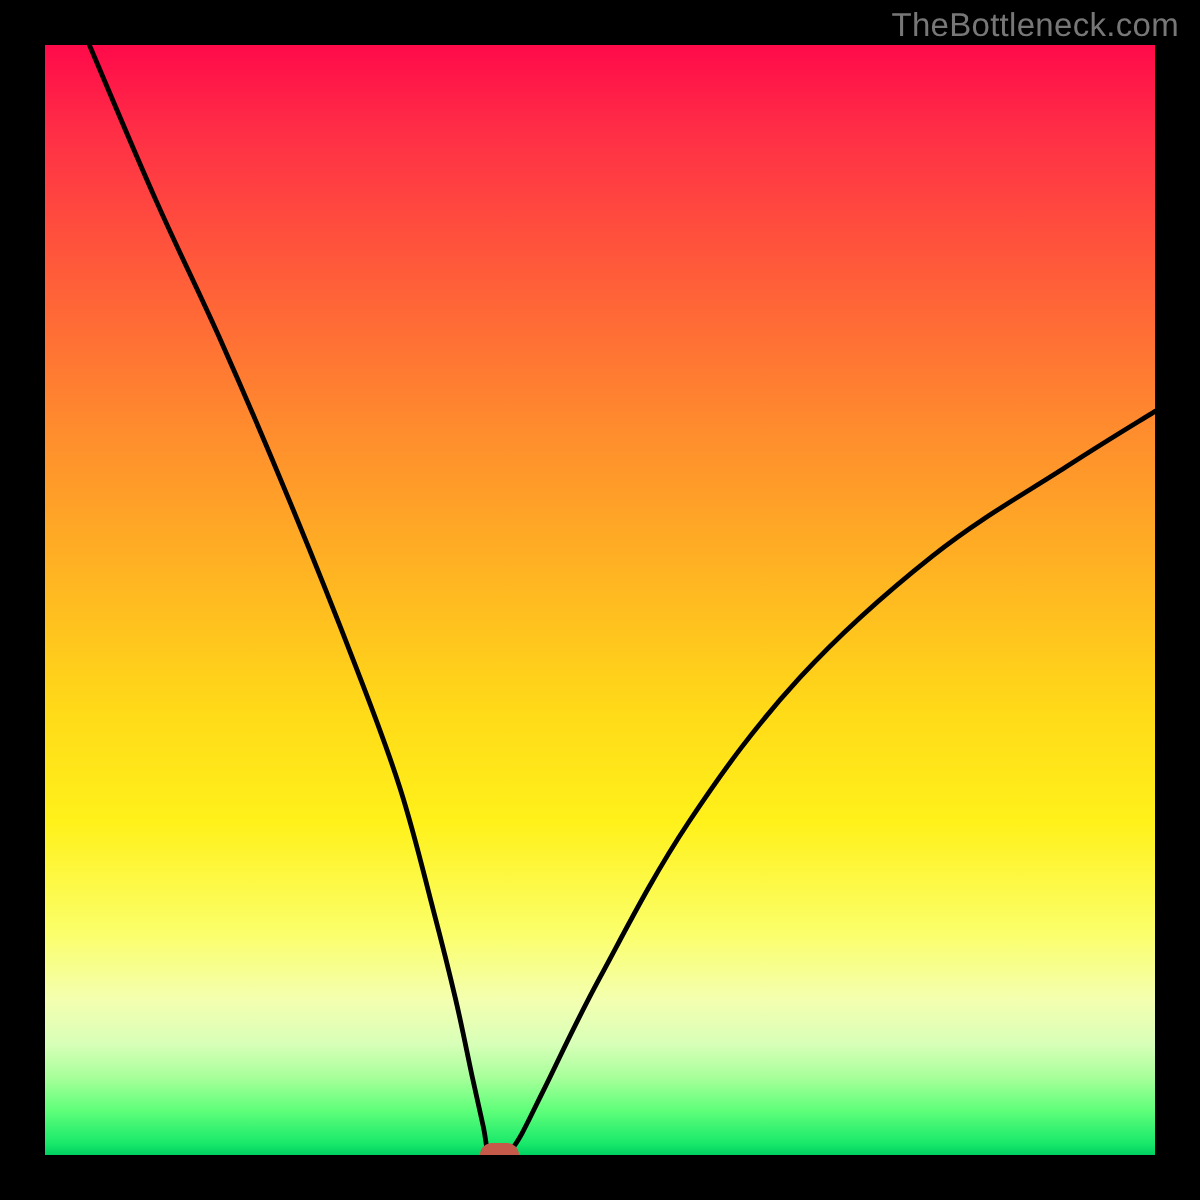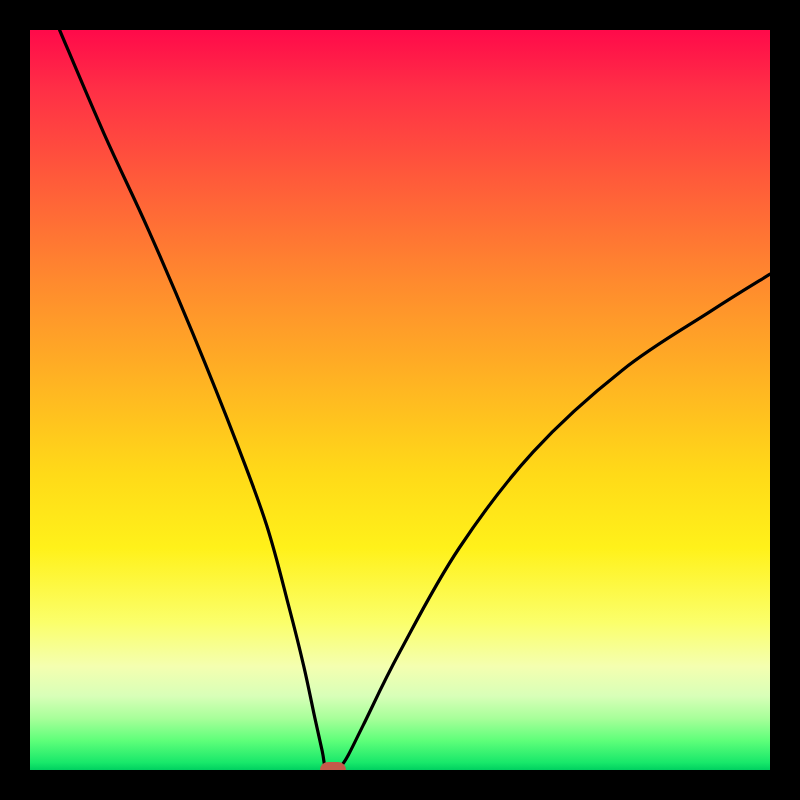--- a/index.html
+++ b/index.html
@@ -79,13 +79,14 @@
   <div class="plot-area">
     <div class="gradient"></div>
 
     <svg class="curve" viewBox="0 0 740 740" preserveAspectRatio="none">
       <path id="curve-path" fill="none" stroke="#000" stroke-width="3.2" stroke-linecap="round" stroke-linejoin="round" d="M 29.6 0 C 37.592 18.648000000000003, 58.016 67.63600000000001, 74 103.60000000000002 C 89.98400000000001 139.56400000000002, 102.416 163.83600000000007, 118.4 199.80000000000007 C 134.38400000000001 235.76400000000007, 146.816 264.77200000000005, 162.8 303.40000000000003 C 178.78400000000002 342.028, 193.88000000000002 379.768, 207.20000000000002 414.4 C 220.52 449.032, 227.47600000000003 466.4959999999999, 236.8 495.79999999999995 C 246.124 525.1039999999999, 252.34 551.892, 259 577.2 C 265.66 602.508, 269.13800000000003 616.42, 273.8 636.4 C 278.462 656.38, 281.57000000000005 672.8820000000001, 284.90000000000003 688.2 C 288.23 703.518, 290.302 712.176, 292.3 721.5 C 294.298 730.824, 294.002 736.67, 296 740 C 297.998 743.33, 300.736 740.666, 303.4 740 C 306.06399999999996 739.334, 308.136 738.9639999999999, 310.8 736.3 C 313.464 733.636, 314.204 732.5260000000001, 318.2 725.2 C 322.19599999999997 717.874, 323.676 714.248, 333 695.6 C 342.324 676.952, 352.684 653.568, 370 621.6 C 387.316 589.6320000000001, 405.224 553.9639999999999, 429.2 518 C 453.176 482.036, 473.8960000000001 453.76800000000003, 503.20000000000005 421.8 C 532.504 389.832, 560.032 365.70799999999997, 592 340.4 C 623.968 315.092, 654.1600000000001 298.51599999999996, 680.8000000000001 281.2 C 707.44 263.884, 729.344 250.85999999999999, 740 244.2"></path>
     </svg>
 
     <div class="marker" id="min-marker" style="left: 303.4px; top: 740px;"></div>
   </div>
 
+  <div class="watermark">TheBottleneck.com</div>
 </div>
 
 </body></html>

